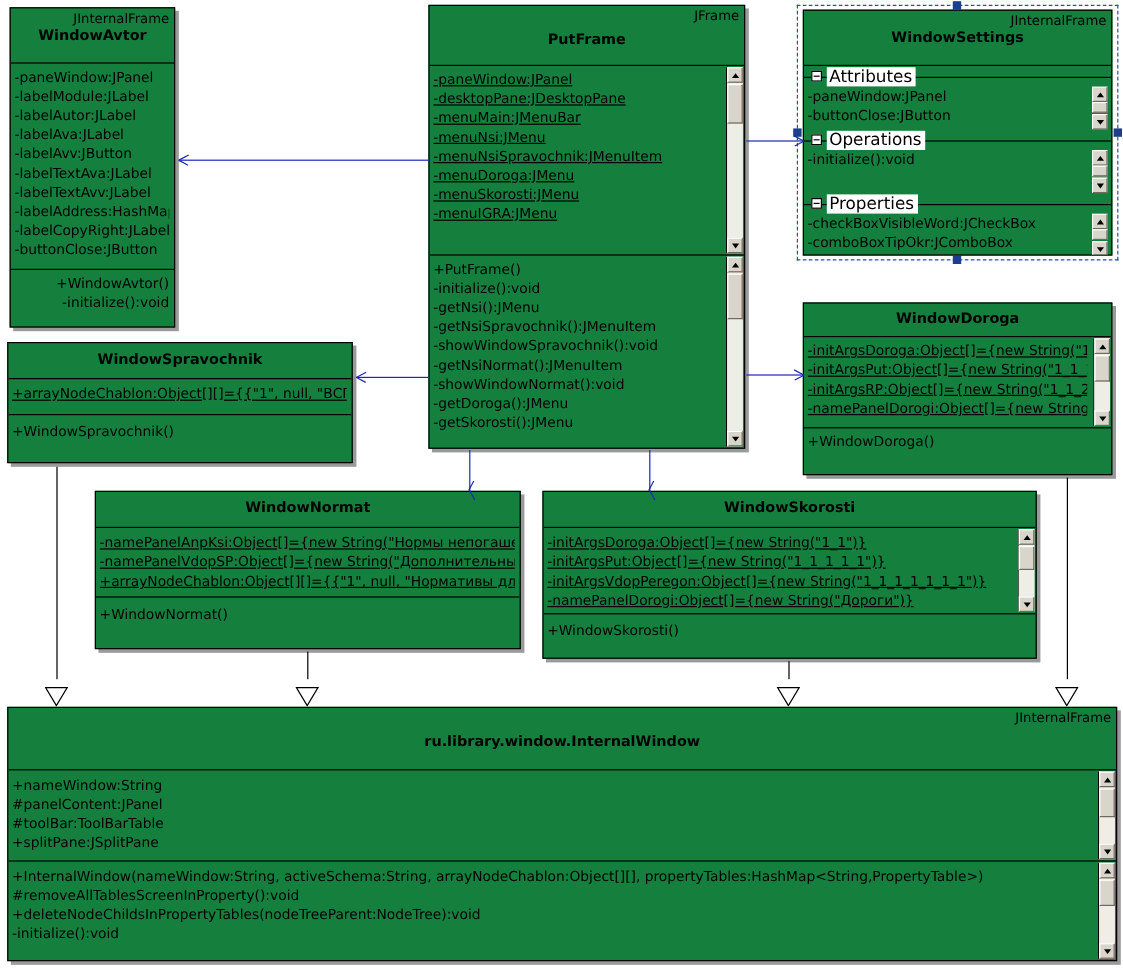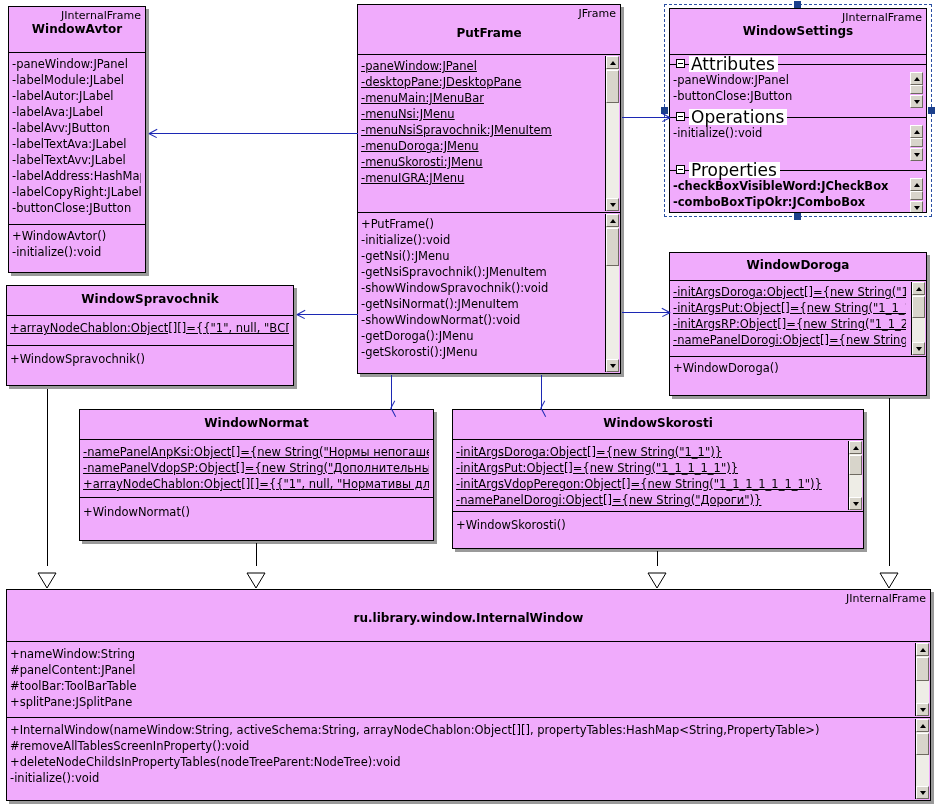--- a/index.html
+++ b/index.html
@@ -5,21 +5,21 @@
   html,body{margin:0;padding:0;background:#ffffff;}
   body{
     width:936px;height:807px;position:relative;overflow:hidden;
     font-family:"DejaVu Sans","Liberation Sans",sans-serif;
     font-size:11px;color:#000;
   }
   .canvas{position:absolute;left:0;top:0;width:936px;height:807px;}
 
   
   .uml{
-    position:absolute;background:#f0abfc;border:1px solid #000;
+    position:absolute;background:#15803d;border:1px solid #000;
     box-sizing:border-box;overflow:hidden;
     box-shadow:3px 3px 0 0 #9a9a9a;
   }
   .uml.selected{
     border:1px solid #000;
     box-shadow:none;
     outline:none;
   }
   .selwrap{position:absolute;border:1px dashed #2a4fa2;box-sizing:border-box;}
   .handle{position:absolute;width:7px;height:7px;background:#1b3f8b;}
@@ -90,21 +90,21 @@
   .grp .gbox{
     position:absolute;left:6px;top:3px;width:9px;height:9px;
     background:#fff;border:1px solid #000;box-sizing:border-box;
   }
   .grp .gbox:after{
     content:"";position:absolute;left:1px;right:1px;top:3px;
     border-top:1px solid #000;
   }
   .grp .glabel{
     position:absolute;left:19px;top:0;background:#fff;padding:0 3px 0 2px;
-    font-size:17px;line-height:16px;
+    font-size:14px;line-height:16px;
   }
 
   
   .ln{position:absolute;background:#1c28b4;}
   .lnh{height:1px;}
   .lnv{width:1px;}
   .blkv{position:absolute;background:#000;width:1px;}
 
   .arrow-left,.arrow-right,.arrow-down{position:absolute;}
   .arrow-left:before,.arrow-left:after,
@@ -138,21 +138,21 @@
         <div class="row">-labelAutor:JLabel</div>
         <div class="row">-labelAva:JLabel</div>
         <div class="row">-labelAvv:JButton</div>
         <div class="row">-labelTextAva:JLabel</div>
         <div class="row">-labelTextAvv:JLabel</div>
         <div class="row">-labelAddress:HashMap</div>
         <div class="row">-labelCopyRight:JLabel</div>
         <div class="row">-buttonClose:JButton</div>
       </div>
     </div>
-    <div class="comp last" style="height:47px;">
+    <div class="comp last" style="height:47px;text-align:right;">
       <div class="comp-inner">
         <div class="row">+WindowAvtor()</div>
         <div class="row">-initialize():void</div>
       </div>
     </div>
   </div>
 
   <div class="uml" style="left:357px;top:4px;width:264px;height:370px;">
     <div class="uml-head" style="height:50px;">
       <span class="stereo">JFrame</span>
@@ -256,21 +256,21 @@
             <span class="sb-arrow"></span>
           </div>
       </div>
     </div>
 
     <div class="grp">
       <span class="gline"></span>
       <span class="gbox"></span>
       <span class="glabel">Properties</span>
     </div>
-    <div class="comp" style="height:36px;border-bottom:none;font-weight:bold;">
+    <div class="comp" style="height:36px;border-bottom:none;">
       <div class="comp-inner" style="right:18px;padding-top:0;">
         <div class="row">-checkBoxVisibleWord:JCheckBox</div>
         <div class="row">-comboBoxTipOkr:JComboBox</div>
       </div>
       <div class="sb" style="border-left:none;background:transparent;top:0;bottom:0;right:2px;">
         <div class="sb-btn up">
             <span class="sb-arrow"></span>
           </div>
         <div class="sb-thumb" style="top:13px;height:9px;"></div>
         <div class="sb-btn dn">

